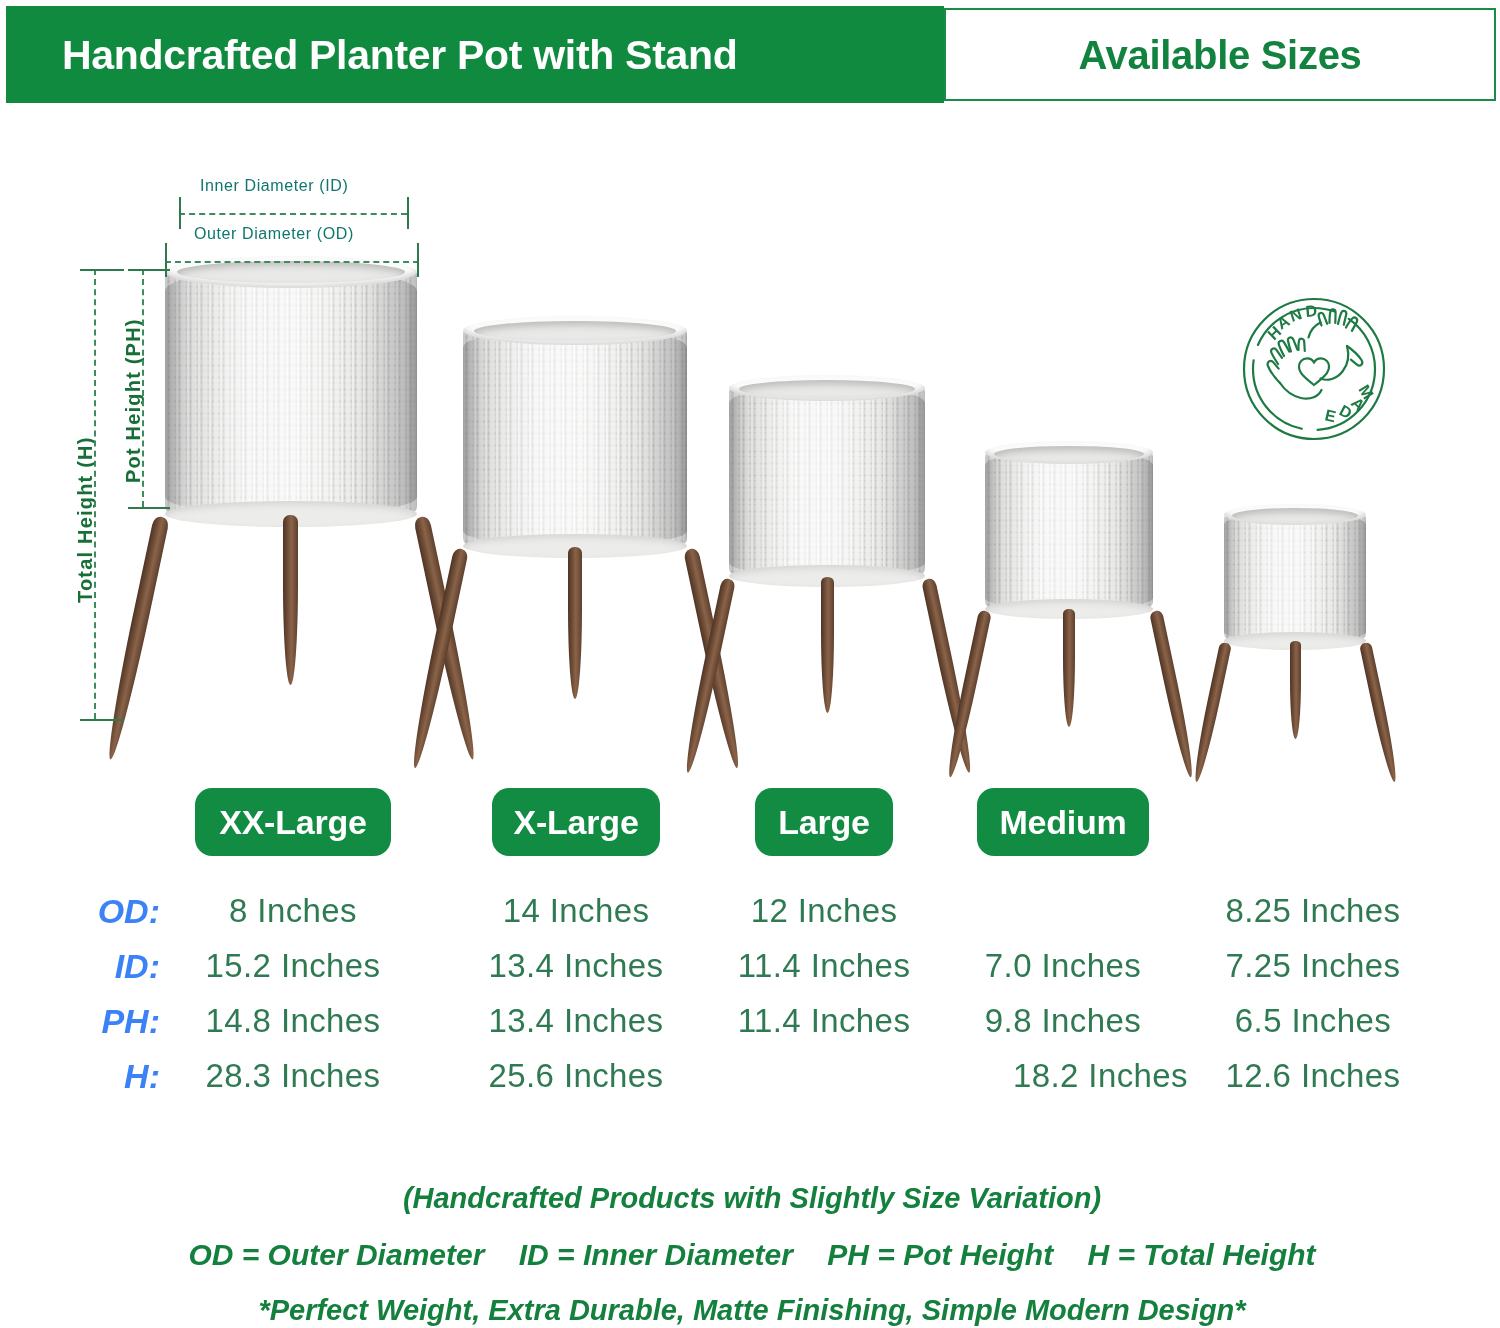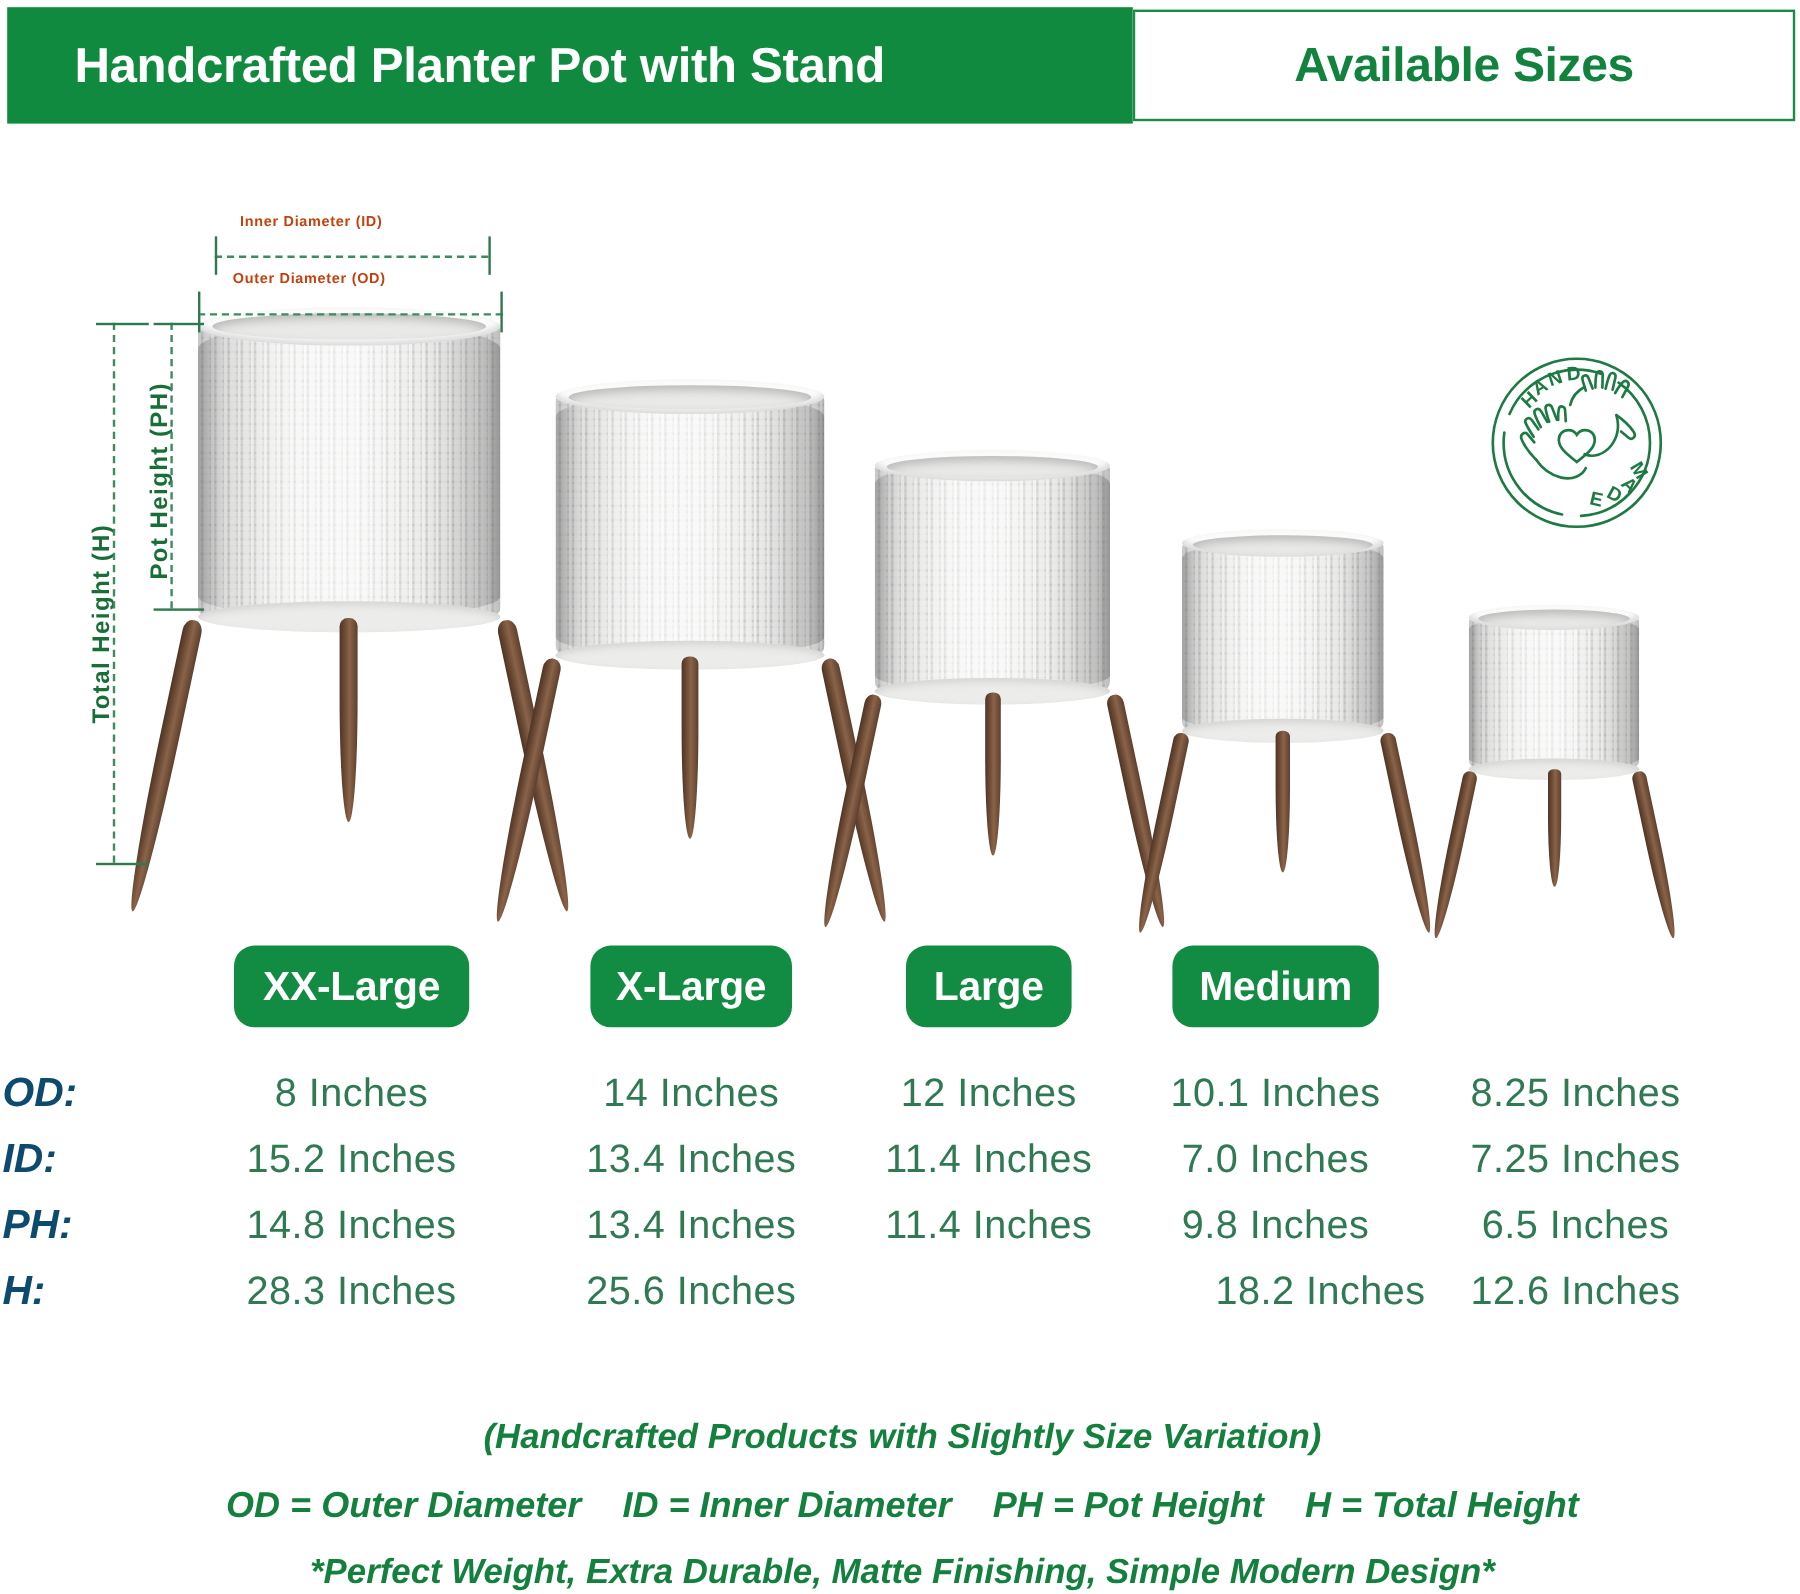--- a/index.html
+++ b/index.html
@@ -130,22 +130,22 @@
   .leg{
     position:absolute;
     background:linear-gradient(90deg,#4e3425 0%,#6e4c36 30%,#8a6349 55%,#5d3f2d 100%);
     border-radius:45% 45% 50% 50% / 4% 4% 60% 60%;
   }
 
   
   .dim{position:absolute;color:#12703a;}
   .dim-label{
     position:absolute;
-    color:#c2410c;
-    font-size:12px;font-weight:bold;
+    color:#0f766e;
+    font-size:16px;font-weight:normal;
     letter-spacing:0.6px;
     white-space:nowrap;
   }
   .dash-h{
     position:absolute;height:0;
     border-top:2px dashed #3c8c5d;
   }
   .dash-v{
     position:absolute;width:0;
     border-left:2px dashed #3c8c5d;
@@ -180,22 +180,22 @@
     display:flex;align-items:center;justify-content:center;
   }
   .pill span{
     color:#ffffff;font-size:34px;font-weight:bold;letter-spacing:-0.2px;
   }
 
   
   .spec{position:absolute;left:0;top:884px;width:1500px;height:232px;}
   .spec-row{position:absolute;left:0;width:1500px;height:54px;}
   .spec-label{
-    position:absolute;left:0;width:158px;text-align:left;
-    color:#0c4a6e;font-size:34px;font-weight:bold;font-style:italic;
+    position:absolute;left:0;width:158px;text-align:right;
+    color:#3b82f6;font-size:34px;font-weight:bold;font-style:italic;
     line-height:50px;
   }
   .spec-val{
     position:absolute;width:250px;text-align:center;
     color:#2f7a52;font-size:33px;font-weight:300;
     line-height:50px;
     letter-spacing:0.4px;
   }
 
   
@@ -375,21 +375,20 @@
     </div>
   </div>
 
   <div class="spec">
 
     <div class="spec-row" style="top:0;">
       <div class="spec-label">OD:</div>
       <div class="spec-val" style="left:166px;">8 Inches</div>
       <div class="spec-val" style="left:449px;">14 Inches</div>
       <div class="spec-val" style="left:697px;">12 Inches</div>
-      <div class="spec-val" style="left:936px;">10.1 Inches</div>
       <div class="spec-val" style="left:1186px;">8.25 Inches</div>
     </div>
 
     <div class="spec-row" style="top:55px;">
       <div class="spec-label">ID:</div>
       <div class="spec-val" style="left:166px;">15.2 Inches</div>
       <div class="spec-val" style="left:449px;">13.4 Inches</div>
       <div class="spec-val" style="left:697px;">11.4 Inches</div>
       <div class="spec-val" style="left:936px;">7.0 Inches</div>
       <div class="spec-val" style="left:1186px;">7.25 Inches</div>

